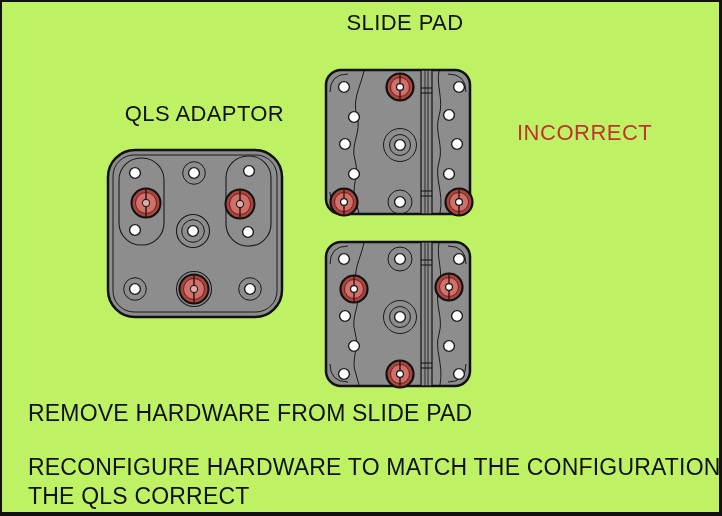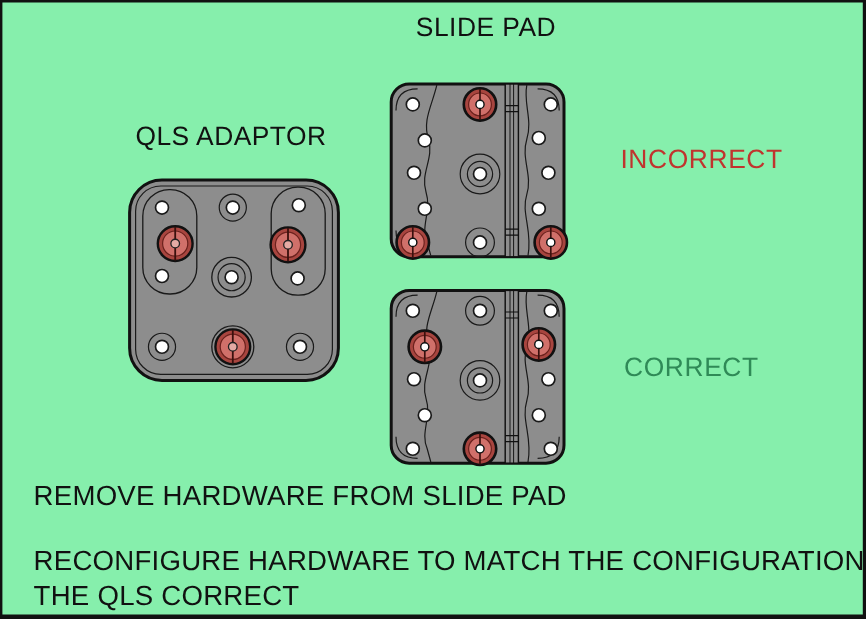--- a/index.html
+++ b/index.html
@@ -1,31 +1,31 @@
 <!DOCTYPE html>
 <html style="--incorrect_text: #c0342e; --correct_text: #2f8a57; --plate_gray: #8d8d8d; --bolt_red: #d0706a; --bolt_ring: #a8453f; --hole_white: #ffffff; --outline: #1a1a1a;"><head>
 <meta charset="utf-8">
 <style>
   html,body{margin:0;padding:0;background:#fff;}
   .canvas{
     position:relative;
     width:722px;height:516px;
     box-sizing:border-box;
-    background:#86efac;
+    background:#bef264;
     border-style:solid;
     border-color:#111;
     border-width:2px 3px 4px 2px;
     font-family:"Liberation Sans", sans-serif;
     color:#111;
     overflow:hidden;
   }
   .abs{position:absolute;}
   .cap{white-space:nowrap;letter-spacing:0.4px;}
   .title{top:8px;left:298px;width:210px;text-align:center;font-size:22px;}
-  .qls-label{top:99px;left:88px;width:205px;text-align:center;font-size:22px;}
+  .qls-label{top:99px;left:100px;width:205px;text-align:center;font-size:22px;}
   .status{font-size:22px;letter-spacing:0.5px;text-align:center;}
   .status.incorrect{top:118px;left:515px;color:var(--incorrect_text,#c0342e);}
   .status.correct{top:291px;left:518px;color:var(--correct_text,#2f8a57);}
   .instr{left:26px;font-size:23px;letter-spacing:0.2px;}
   .instr.l1{top:398px;}
   .instr.l2{top:452px;}
   .instr.l3{top:481px;}
   svg{display:block;}
   .outline{fill:none;stroke:#1a1a1a;}
 </style>
@@ -161,19 +161,18 @@
     <use href="#hole" x="127" y="108"></use>
     <use href="#hole" x="22" y="136"></use>
     <use href="#hole" x="137" y="136"></use>
 
     <use href="#bolt-p" x="32" y="51"></use>
     <use href="#bolt-p" x="127" y="49"></use>
     <use href="#bolt-p" x="78" y="136"></use>
   </svg>
 
   <div class="abs cap status incorrect">INCORRECT</div>
-  <div class="abs cap status correct">CORRECT</div>
 
   <div class="abs cap instr l1">REMOVE HARDWARE FROM SLIDE PAD</div>
   <div class="abs cap instr l2">RECONFIGURE HARDWARE TO MATCH THE CONFIGURATION OF</div>
   <div class="abs cap instr l3">THE QLS CORRECT</div>
 
 </div>
 
 </body></html>

